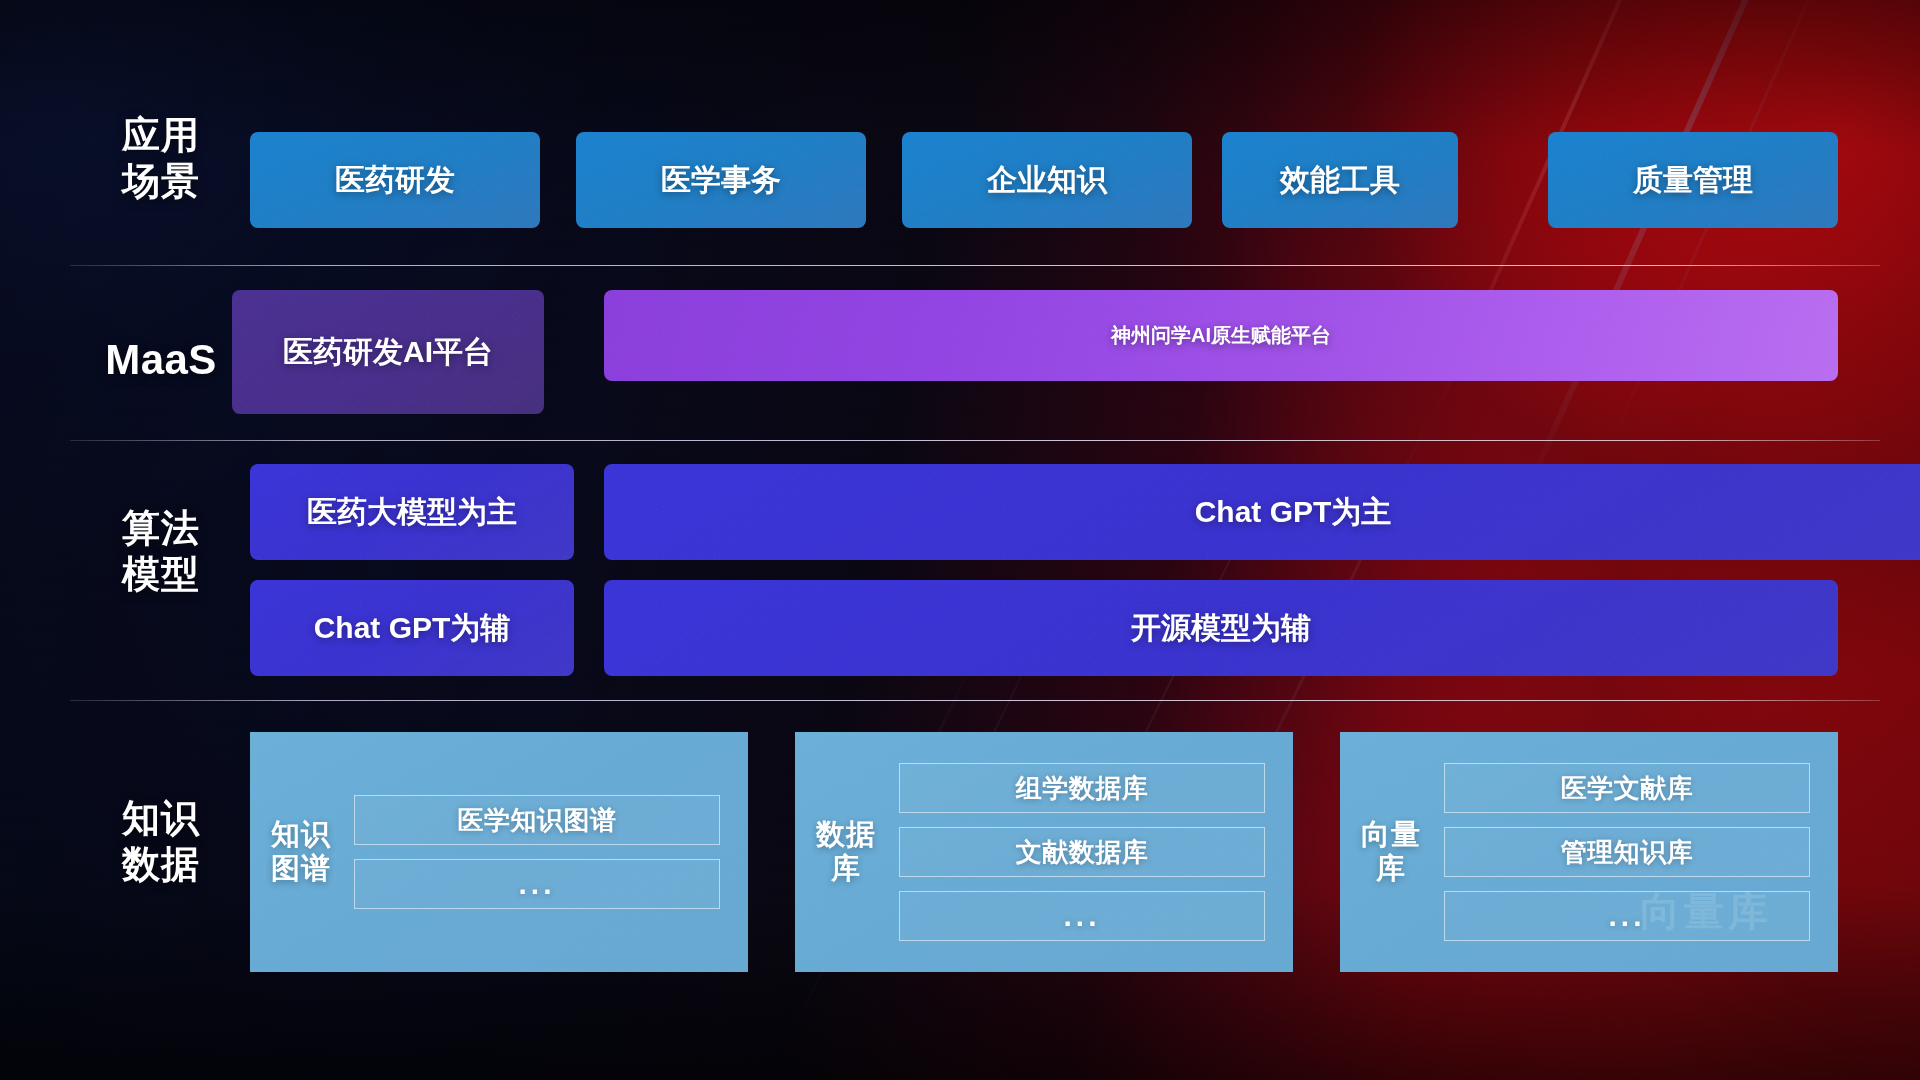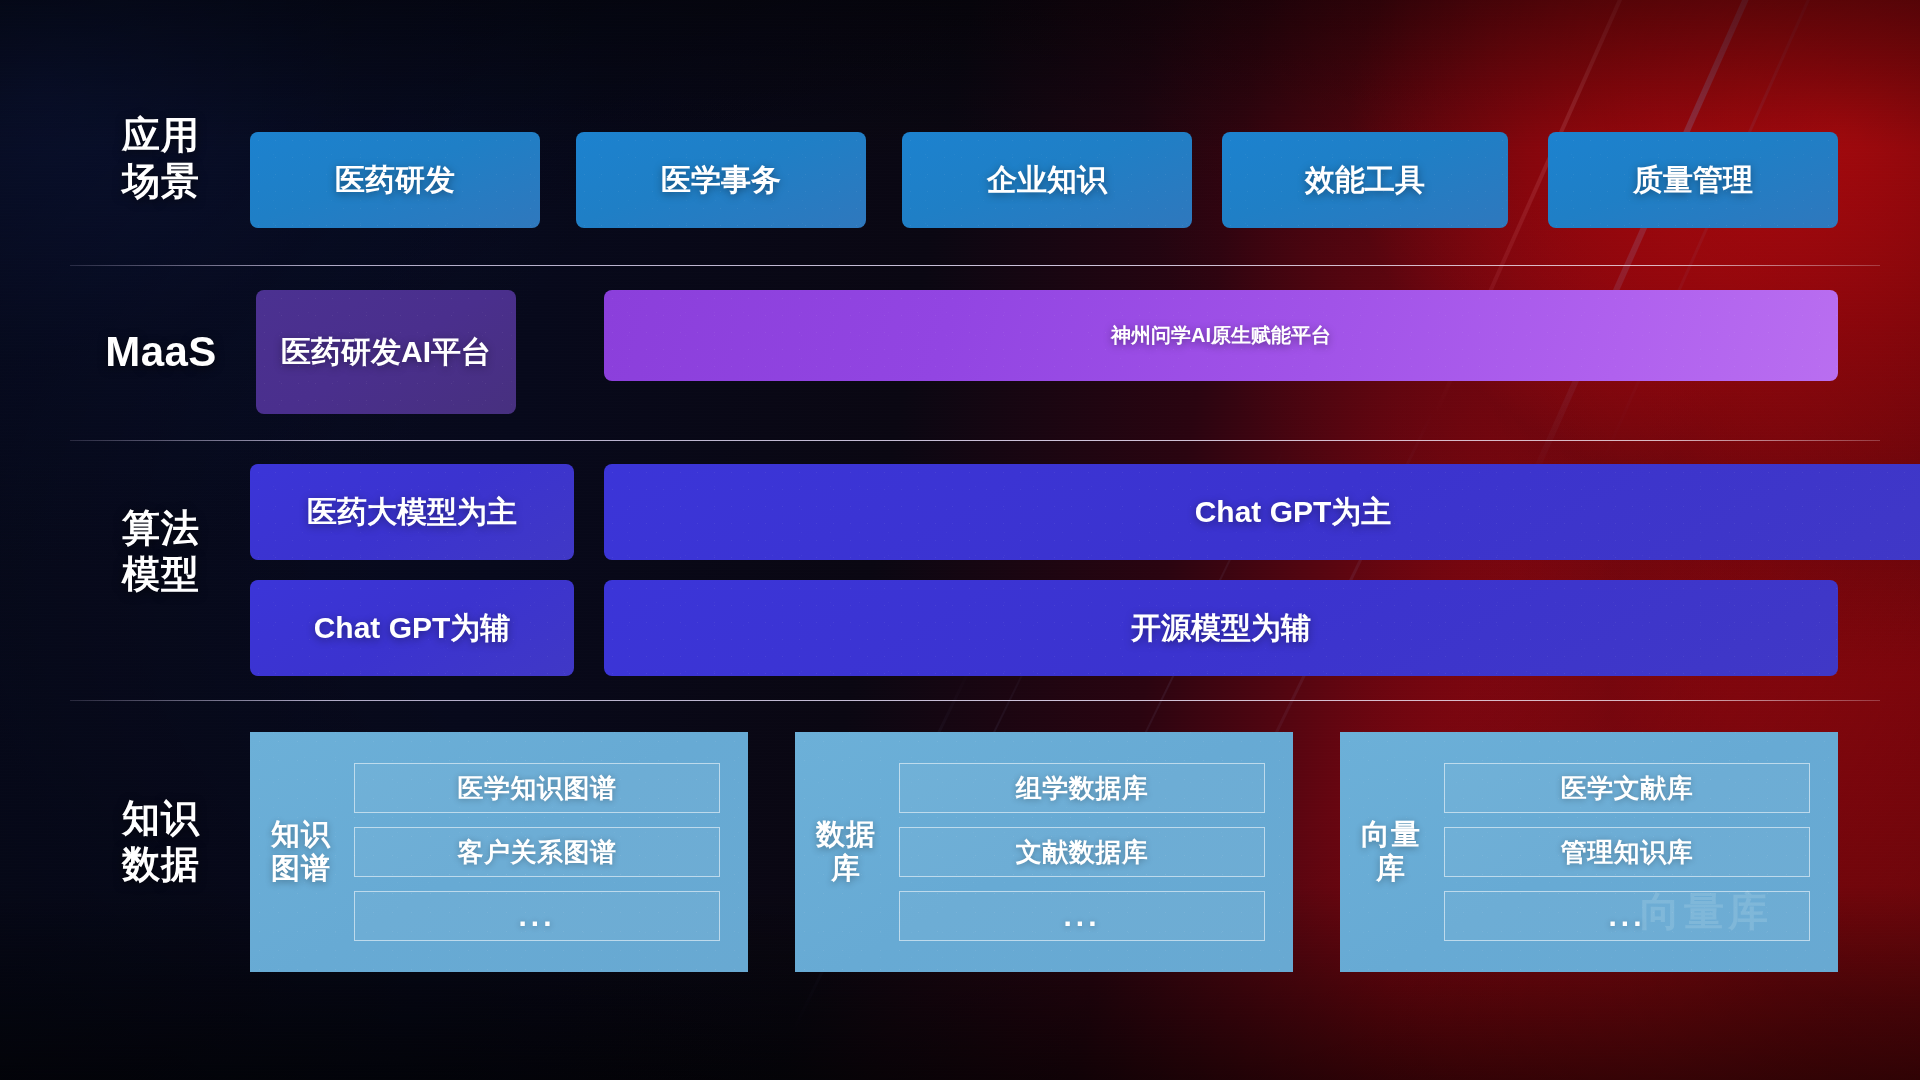--- a/index.html
+++ b/index.html
@@ -252,30 +252,30 @@
   <div class="grain"></div>
   <div class="bg-vignette"></div>
 
   <div class="row">
     <div class="row-label" style="top:112px;">应用
 场景</div>
 
     <div class="box app-box" style="left:250px; width:290px;">医药研发</div>
     <div class="box app-box" style="left:576px; width:290px;">医学事务</div>
     <div class="box app-box" style="left:902px; width:290px;">企业知识</div>
-    <div class="box app-box" style="left:1222px; width:286px;">效能工具</div>
+    <div class="box app-box" style="left:1222px; width:236px;">效能工具</div>
     <div class="box app-box" style="left:1548px; width:290px;">质量管理</div>
   </div>
 
   <div class="divider" style="top:265px;"></div>
 
   <div class="row">
-    <div class="row-label latin" style="top:326px;">MaaS</div>
-
-    <div class="box maas-left" style="left:256px; width:260px;">医药研发AI平台</div>
+    <div class="row-label latin" style="top:334px;">MaaS</div>
+
+    <div class="box maas-left" style="left:232px; width:312px;">医药研发AI平台</div>
     <div class="box maas-right" style="left:604px; width:1234px;">神州问学AI原生赋能平台</div>
   </div>
 
   <div class="divider" style="top:440px;"></div>
 
   <div class="row">
     <div class="row-label" style="top:505px;">算法
 模型</div>
 
     <div class="box algo-box algo-row-a" style="left:250px; width:324px;">医药大模型为主</div>
@@ -288,21 +288,20 @@
   <div class="divider" style="top:700px;"></div>
 
   <div class="row">
     <div class="row-label" style="top:795px;">知识
 数据</div>
 
     <div class="kcard" style="left:250px; width:498px;">
       <div class="kcard-title">知识图谱</div>
       <div class="kcard-items">
         <div class="kitem">医学知识图谱</div>
-        <div class="kitem">客户关系图谱</div>
         <div class="kitem ellipsis">...</div>
       </div>
     </div>
 
     <div class="kcard" style="left:795px; width:498px;">
       <div class="kcard-title">数据库</div>
       <div class="kcard-items">
         <div class="kitem">组学数据库</div>
         <div class="kitem">文献数据库</div>
         <div class="kitem ellipsis">...</div>

